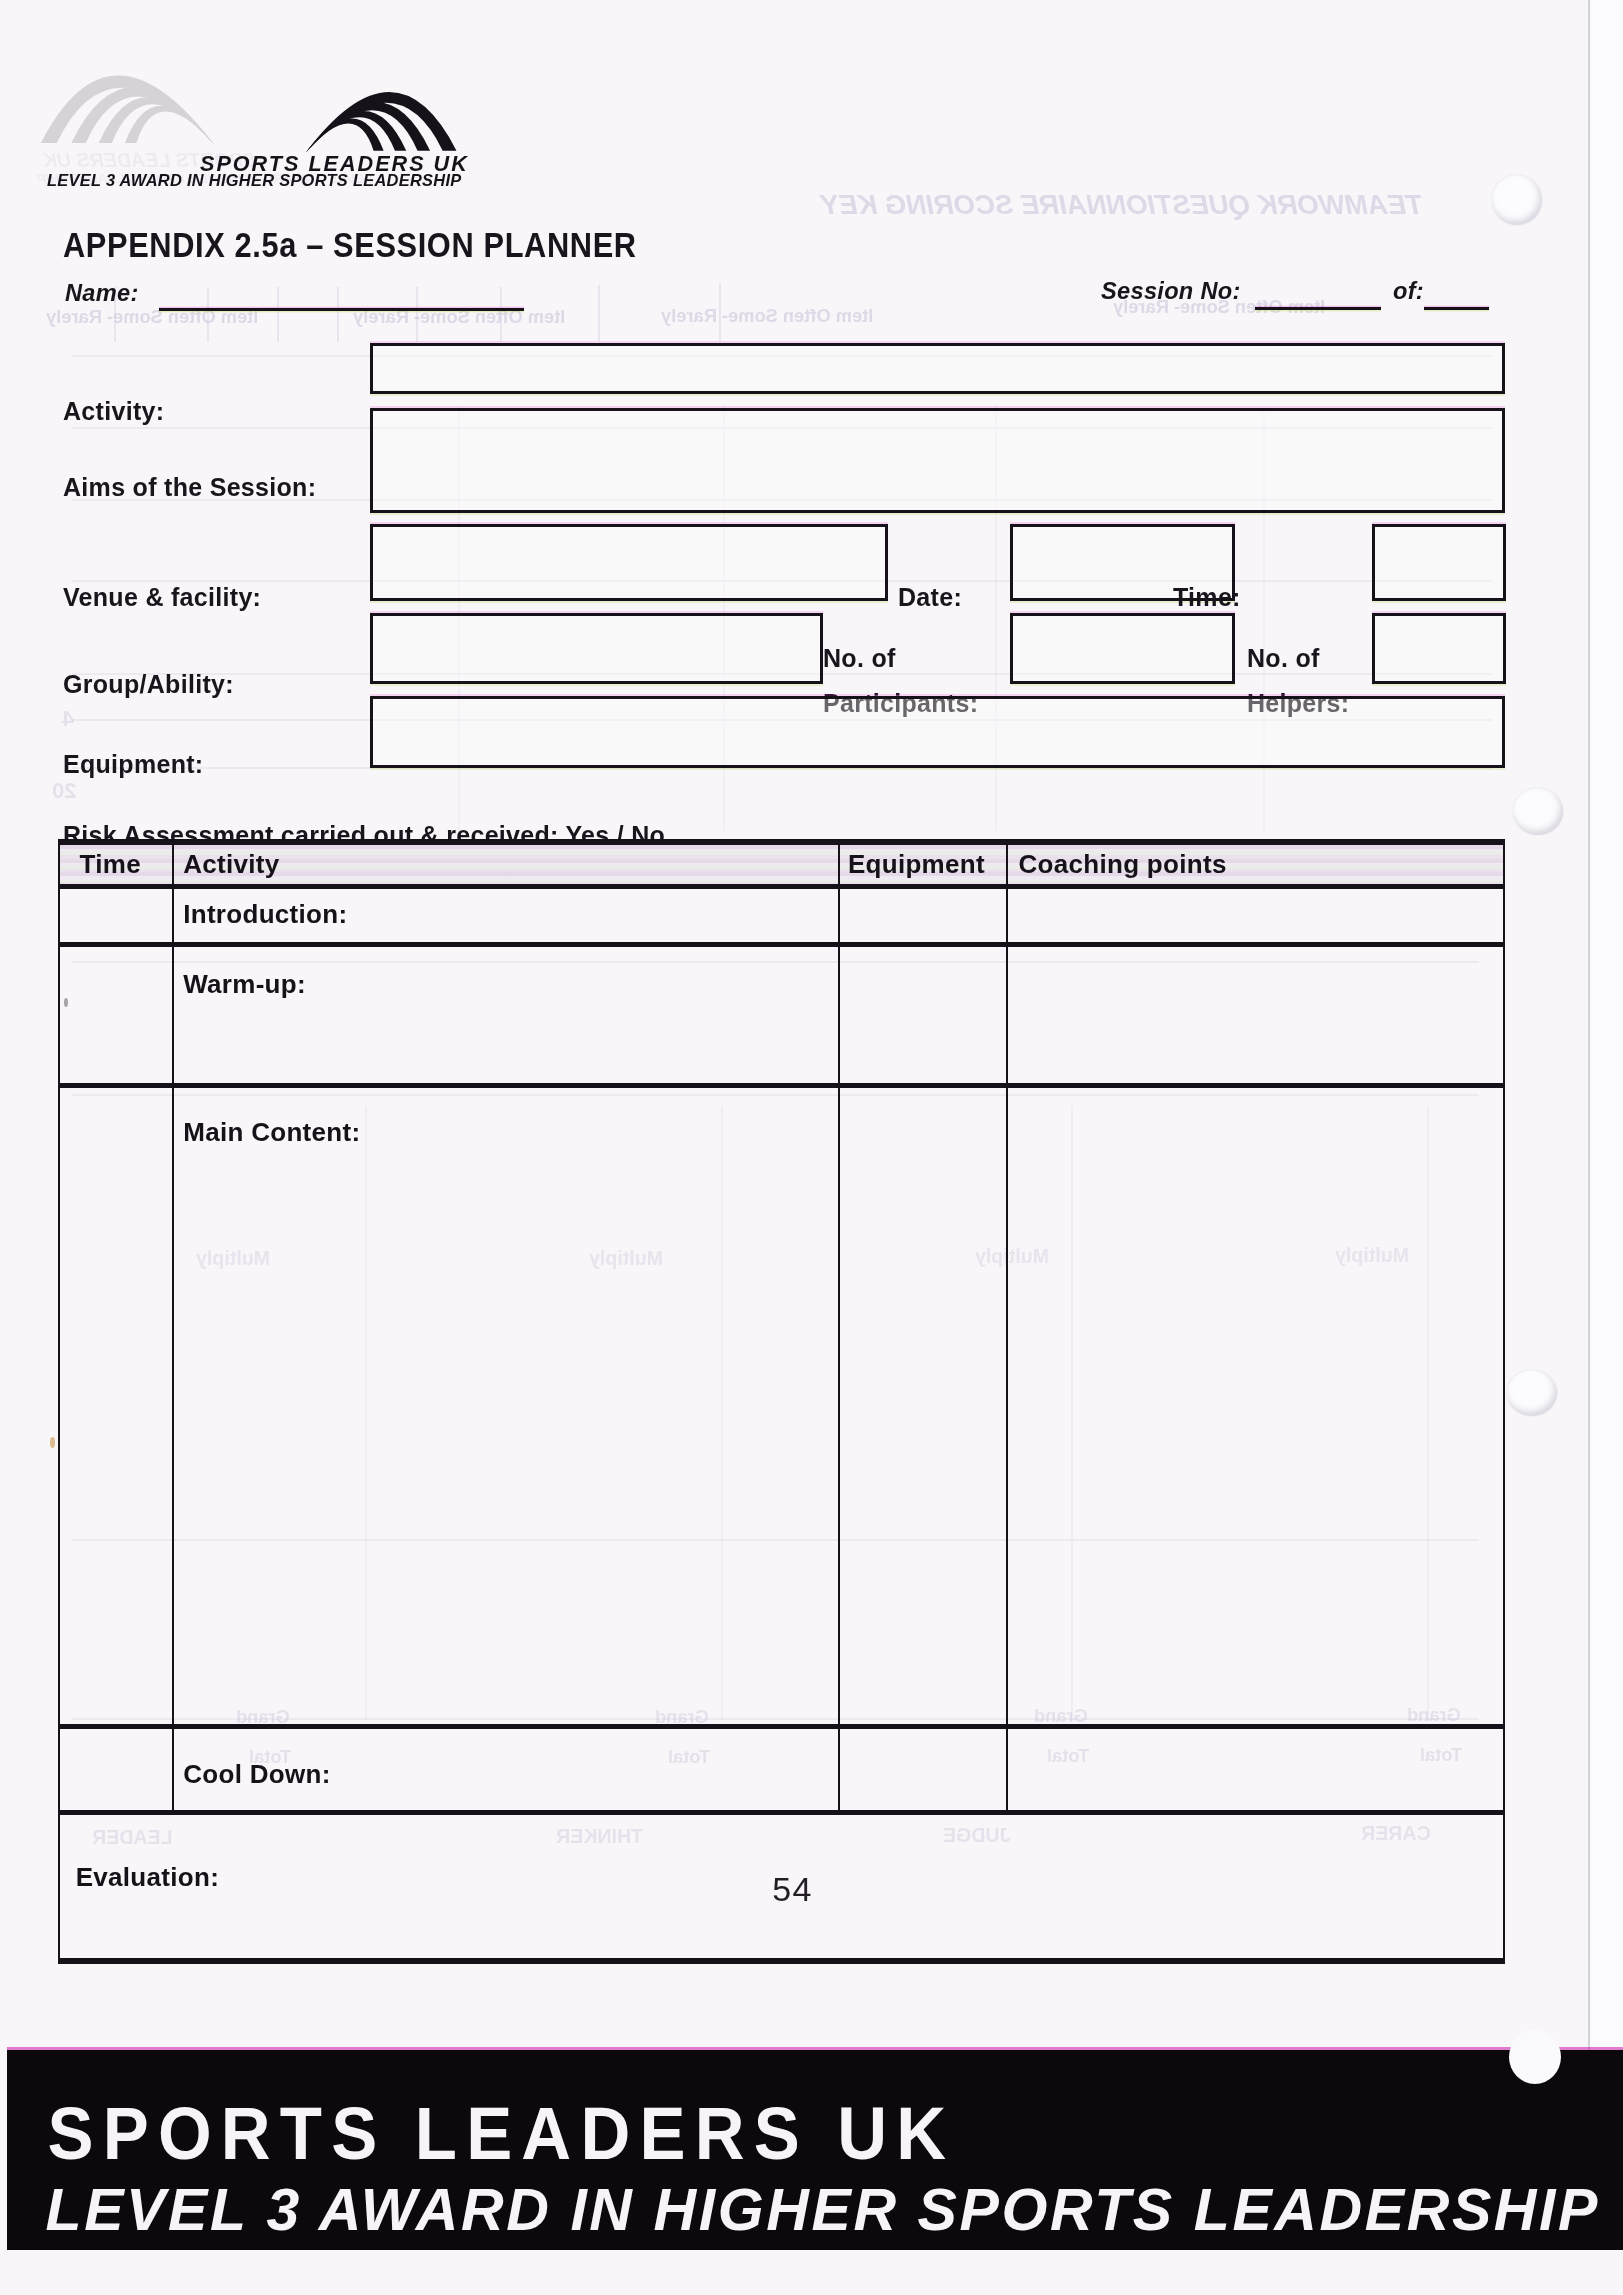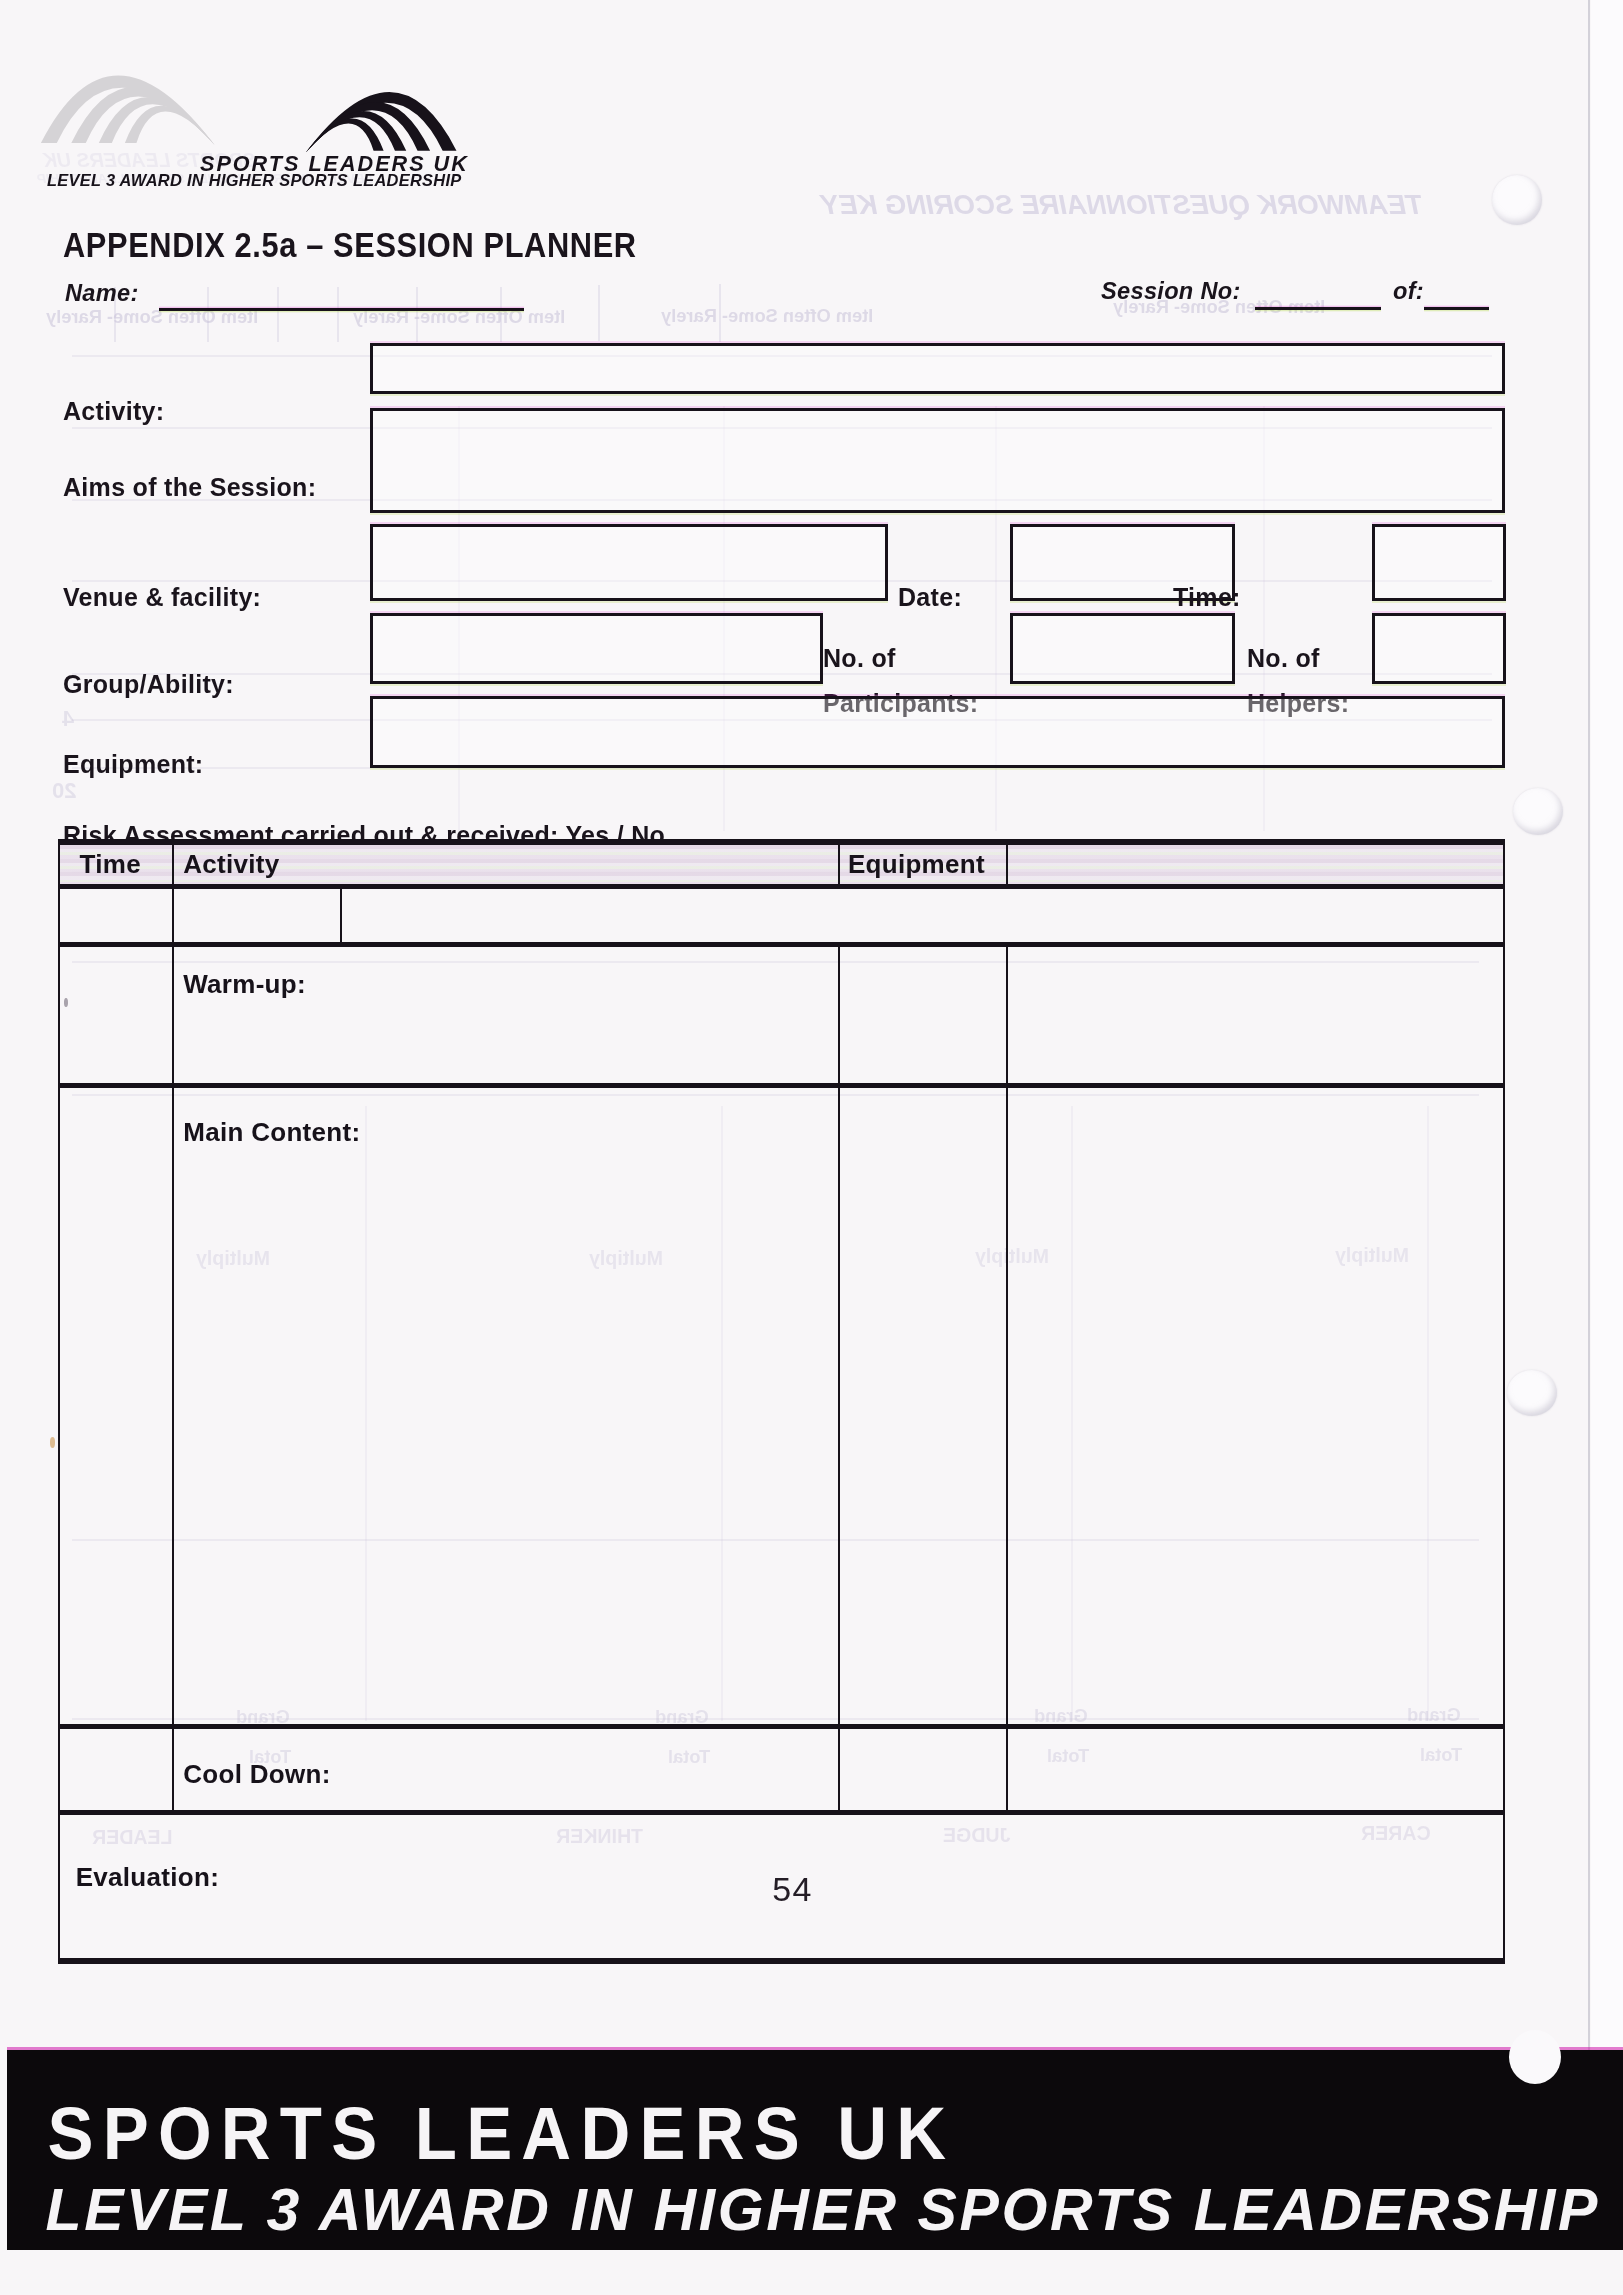--- a/index.html
+++ b/index.html
@@ -186,24 +186,28 @@
   <div class="box" style="left:370px;top:696px;width:1129px;height:66px;"></div>
 
   <div class="lbl fs38" style="left:63px;top:783px;">Risk Assessment carried out &amp; received: Yes / No</div>
 
   <div class="stable">
 
     <div class="frow thead">
       <div class="cell c1 hcell" style="padding-left:19.6px;">Time</div>
       <div class="cell c2 hcell" style="padding-left:9.2px;">Activity</div>
       <div class="cell c3 hcell" style="padding-left:7.9px;">Equipment</div>
+      <div class="cell c4 hcell" style="padding-left:10.5px;">Coaching points</div>
     </div>
 
     <div class="frow r-intro">
       <div class="cell c1"></div>
+      <div class="cell c2">
+        <span class="rowlbl" style="left:9.2px;top:9.8px;">Introduction:</span>
+      </div>
       <div class="cell c3"></div>
       <div class="cell c4"></div>
     </div>
 
     <div class="frow r-warm">
       <div class="cell c1"></div>
       <div class="cell c2">
         <span class="rowlbl" style="left:9.2px;top:22px;">Warm-up:</span>
       </div>
       <div class="cell c3"></div>

